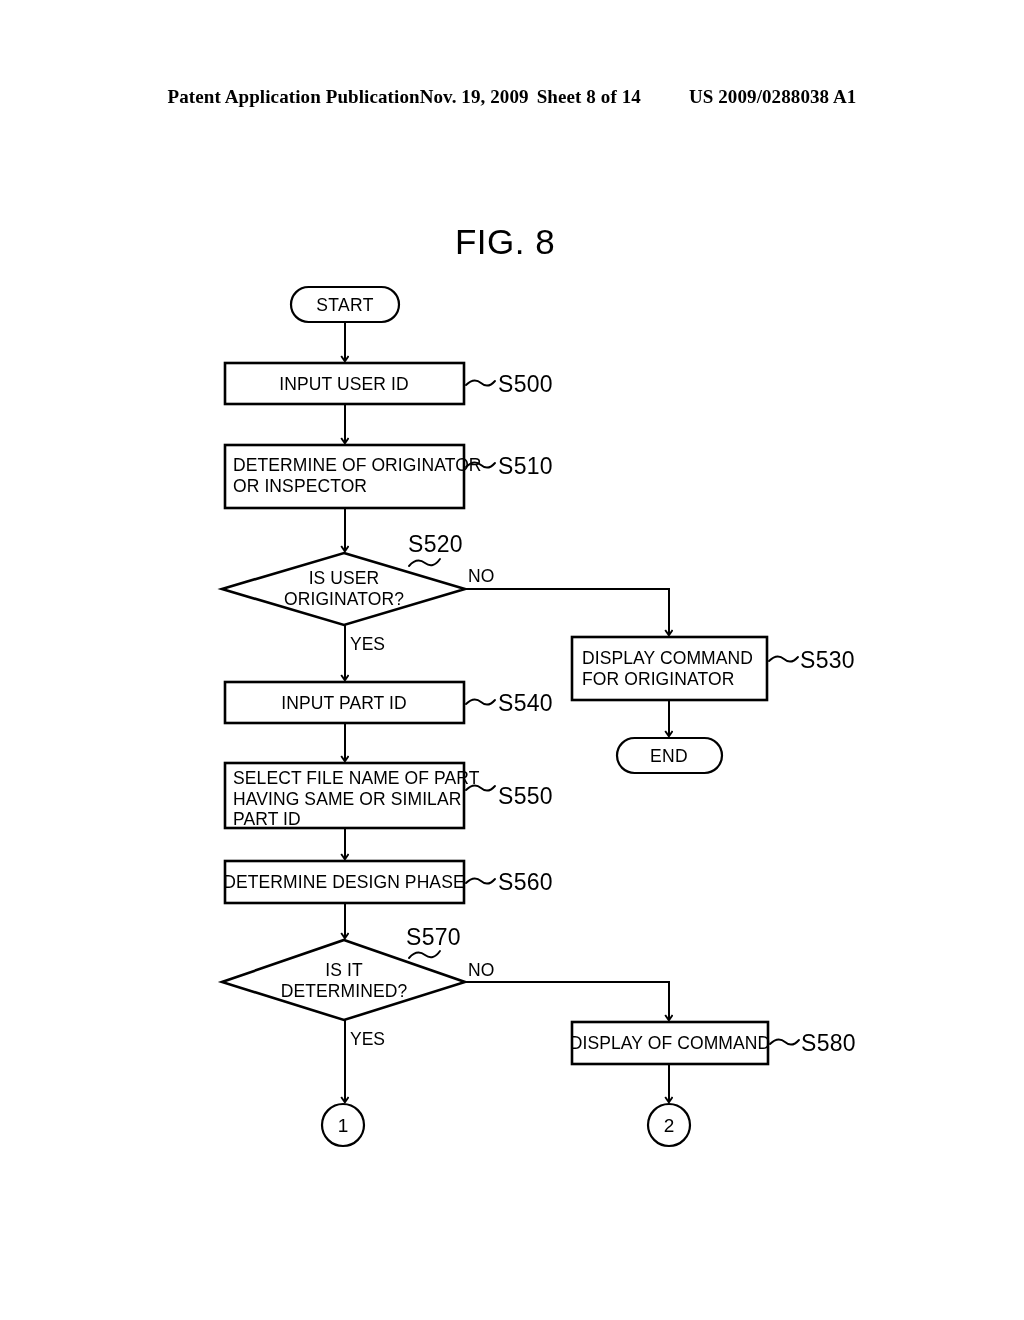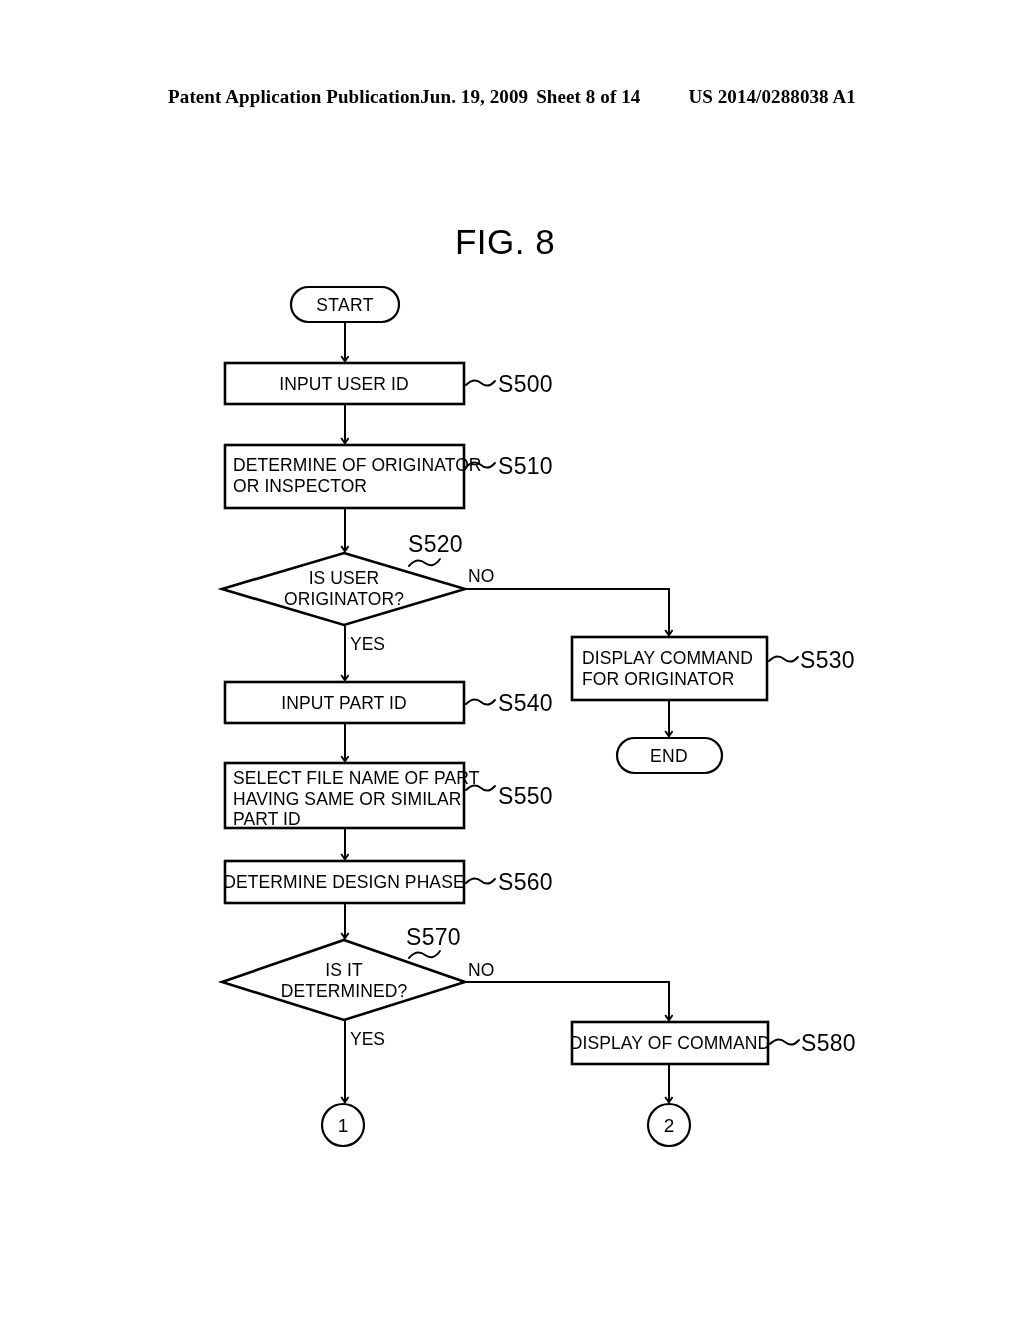--- a/index.html
+++ b/index.html
@@ -110,23 +110,23 @@
     letter-spacing: 0.4px;
   }
 </style>
 </head>
 <body>
 
 <div id="page">
 
   <div class="pub-header">
     <span class="seg-title">Patent Application Publication</span>
-    <span class="seg-date">Jun. 19, 2009</span>
+    <span class="seg-date">Nov. 19, 2009</span>
     <span class="seg-sheet">Sheet 8 of 14</span>
-    <span class="seg-num">US 2014/0288038 A1</span>
+    <span class="seg-num">US 2009/0288038 A1</span>
   </div>
 
   <div id="figure-area">
     <svg id="flow" viewBox="0 0 1024 1320" xmlns="http://www.w3.org/2000/svg">
       <defs>
         <marker id="arrowhead" markerWidth="11" markerHeight="11" refX="6.2" refY="4.2" orient="auto" markerUnits="userSpaceOnUse">
           <path d="M1.2,0.6 L6.6,4.3 L1.2,8.0" fill="none" stroke="#000000" stroke-width="1.9"></path>
         </marker>
       </defs>
 

